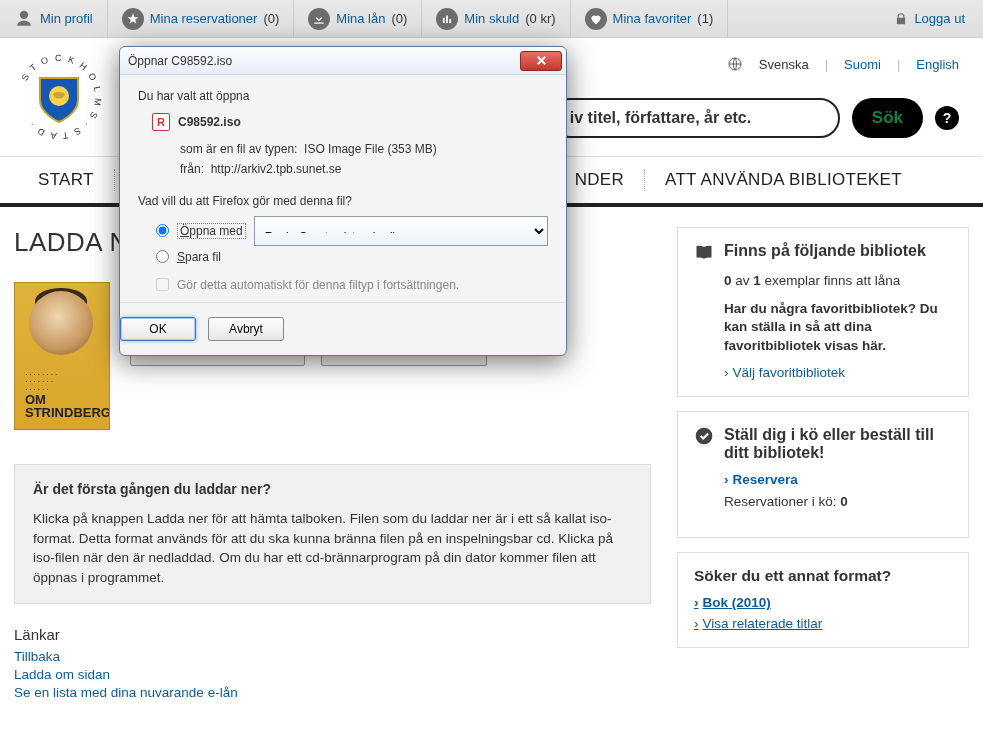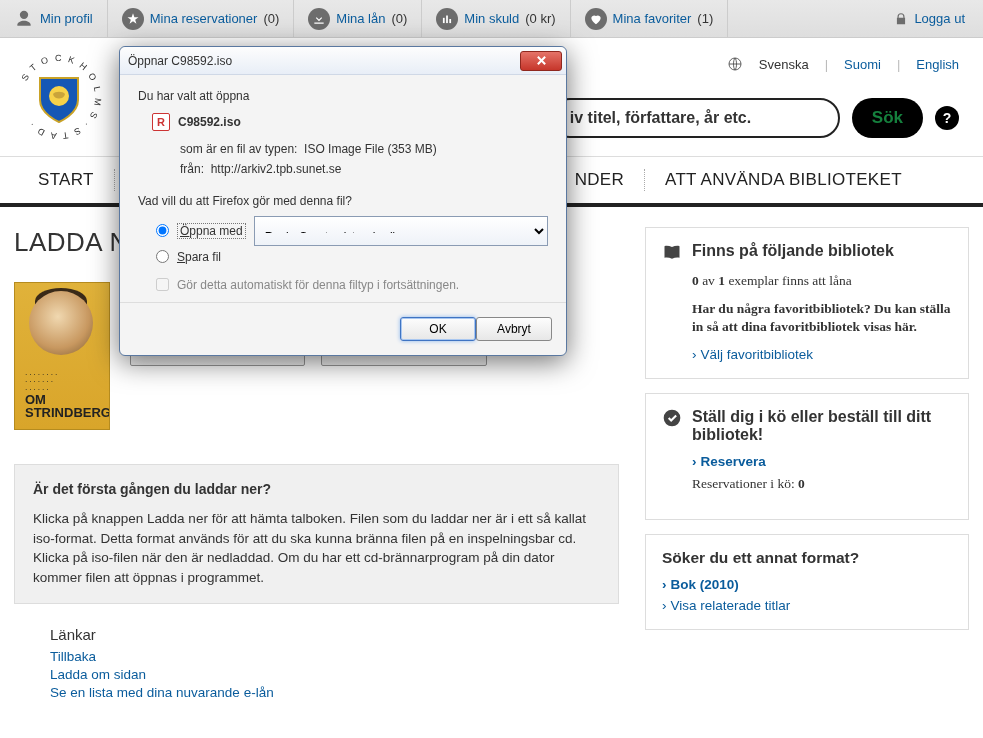--- a/index.html
+++ b/index.html
@@ -32,21 +32,21 @@
   .help-btn { width:24px; height:24px; border-radius:50%; background:#000; color:#fff; font-weight:bold; font-size:14px; display:flex; align-items:center; justify-content:center; cursor:pointer; }
   .header-right { margin-left:auto; display:flex; flex-direction:column; align-items:center; }
 
   
   .mainnav { display:flex; align-items:center; height:50px; border-bottom:4px solid #222; padding: 0 18px; gap:0; }
   .mainnav-item { padding: 0 20px; font-size:17px; letter-spacing:0.3px; color:#222; cursor:pointer; height:100%; display:flex; align-items:center; }
   .mainnav-sep { width:1px; height:22px; border-left:1px dotted #aaa; }
 
   .content { display:flex; padding: 20px 14px 0 14px; gap: 18px; }
   .main-col { flex:1; min-width:0; }
-  .side-col { width:324px;margin-left:8px; }
+  .side-col { width:292px;margin-left:8px; }
 
   h1.page-title { font-size:26px; font-weight:normal; letter-spacing:0.5px; margin-bottom:24px; }
 
   .book-row { display:flex; gap:20px; align-items:flex-start; }
   .cover { width:96px; height:148px; background:linear-gradient(#e0b23a,#d9a52a); position:relative; overflow:hidden; border:1px solid #b58b1f; }
   .cover .face { position:absolute; top:8px; left:14px; width:64px; height:64px; border-radius:50%; background:radial-gradient(circle at 45% 40%, #f0d8b0 0%, #c89860 60%, #7a5a30 100%); }
   .cover .hair { position:absolute; top:5px; left:20px; width:52px; height:26px; border-radius:50% 50% 0 0; background:#3a2a18; }
   .cover .title-block { position:absolute; bottom:10px; left:10px; right:10px; font-size:7px; color:#222; line-height:1.05; }
   .cover .title-block .big { font-size:13px; font-weight:bold; line-height:1; }
 
@@ -54,32 +54,32 @@
   .date { font-size:14px; margin-bottom:22px; }
   .action-btns { display:flex; gap:16px; }
   .action-btn { display:flex; align-items:center; gap:10px; border:1px solid #999; background:linear-gradient(#fff,#f1f1f1); padding:10px 18px; font-size:21px; color:#0a5c9c; cursor:pointer; border-radius:2px; }
   .action-btn .circ { width:24px; height:24px; border-radius:50%; background:#555; display:flex; align-items:center; justify-content:center; }
   .action-btn .circ svg { width:13px; height:13px; fill:#fff; }
 
   .infobox { margin-top:34px; background:#f0f0f0; border:1px solid #ddd; padding:16px 18px; }
   .infobox h3 { font-size:14px; font-weight:bold; margin-bottom:12px; }
   .infobox p { font-size:13.5px; line-height:1.45; }
 
-  .links-section { margin-top:22px;margin-left:36px; }
+  .links-section { margin-top:22px; }
   .links-section h3 { font-size:15px; font-weight:normal; margin-bottom:6px; }
   .links-section a { display:block; color:#0a5c9c; text-decoration:none; font-size:13.5px; margin:3px 0; }
 
   .side-box { border:1px solid #ddd; padding:14px 16px 16px 16px; margin-bottom:14px; font-size:13.5px; }
   .side-h { display:flex; align-items:flex-start; gap:10px; font-size:16px; font-weight:bold; margin-bottom:10px; }
   .side-h .ic { width:20px; height:20px; flex-shrink:0; fill:#444; }
-  .side-box p { margin: 6px 0 10px 30px; line-height:1.35;font-family:Liberation Serif, serif; }
+  .side-box p { margin: 6px 0 10px 30px; line-height:1.35; }
   .side-link { color:#0a5c9c; text-decoration:none; margin-left:30px; display:inline-block; }
   .side-link .chev { color:#0a5c9c; margin-right:4px; }
   .side-box.simple h3 { font-size:15.5px; font-weight:bold; margin-bottom:10px; }
-  .side-box.simple .side-link { margin-left:0; display:block; margin-top:6px; font-weight:bold; }
+  .side-box.simple .side-link { margin-left:0; display:block; margin-top:6px; font-weight:bold;text-decoration:underline; }
   .side-box.simple .side-link.light { font-weight:normal; }
 
   
   .dlg-mask { position:absolute; inset:0; pointer-events:none; }
   .dialog { position:absolute; left:119px; top:46px; width:448px; background:#f4f4f4; border:1px solid #5a78a0; border-radius:6px; box-shadow: 0 6px 28px rgba(0,0,0,0.55); font-family: "Segoe UI", Tahoma, sans-serif; font-size:12px; color:#333; pointer-events:auto; }
   .dlg-titlebar { height:28px; background:linear-gradient(#fdfdfd,#e8eef7); border-radius:6px 6px 0 0; display:flex; align-items:center; padding:0 4px 0 8px; border-bottom:1px solid #cfd8e6; }
   .dlg-titlebar span { font-size:12px; }
   .dlg-close { margin-left:auto; width:42px; height:20px; border-radius:3px; background:linear-gradient(#e57368,#c6362b); border:1px solid #8f271e; display:flex; align-items:center; justify-content:center; cursor:pointer; }
   .dlg-close svg { width:11px; height:11px; stroke:#fff; stroke-width:2.2; }
   .dlg-body { padding: 14px 18px 4px 18px; }
@@ -89,21 +89,21 @@
   .file-name { font-weight:bold; }
   .meta { margin-left:42px; font-size:12px; line-height:1.7; }
   .meta .lbl { display:inline-block; }
   .question { margin:14px 0 8px 0; }
   .radio-row { display:flex; align-items:center; gap:8px; margin:4px 0 4px 18px; }
   .radio-row input[type=radio] { margin:0; }
   .radio-row select { flex:1; height:30px; border:1px solid #8a9bb3; background:linear-gradient(#fff,#eef2f8); padding:12px 6px; font-size:12px; }
   .radio-row .dotted { border:1px dotted #777; padding:0 2px; }
   .chk-row { display:flex; align-items:center; gap:8px; margin:14px 0 4px 18px; color:#888; }
   .dlg-sep { border-top:1px solid #ddd; margin:10px -18px 0 -18px; }
-  .dlg-buttons { display:flex; justify-content:flex-end; gap:0; padding:10px 14px 14px 0; }
+  .dlg-buttons { display:flex; gap:12px; padding:10px 14px 14px 0; }
   .dlg-buttons button { min-width:76px; height:24px; font-size:12px; border:1px solid #888; background:linear-gradient(#fdfdfd,#e7e7e7); border-radius:3px; cursor:pointer; }
   .dlg-buttons button.primary { border:1px solid #3f74c3; box-shadow: 0 0 0 1px #a9c7f0 inset, 0 0 4px #8db8ee; }
 
 </style>
 </head>
 <body>
 
 <div class="topnav">
   <div class="topnav-item">
     <svg class="user-svg" viewBox="0 0 24 24">

